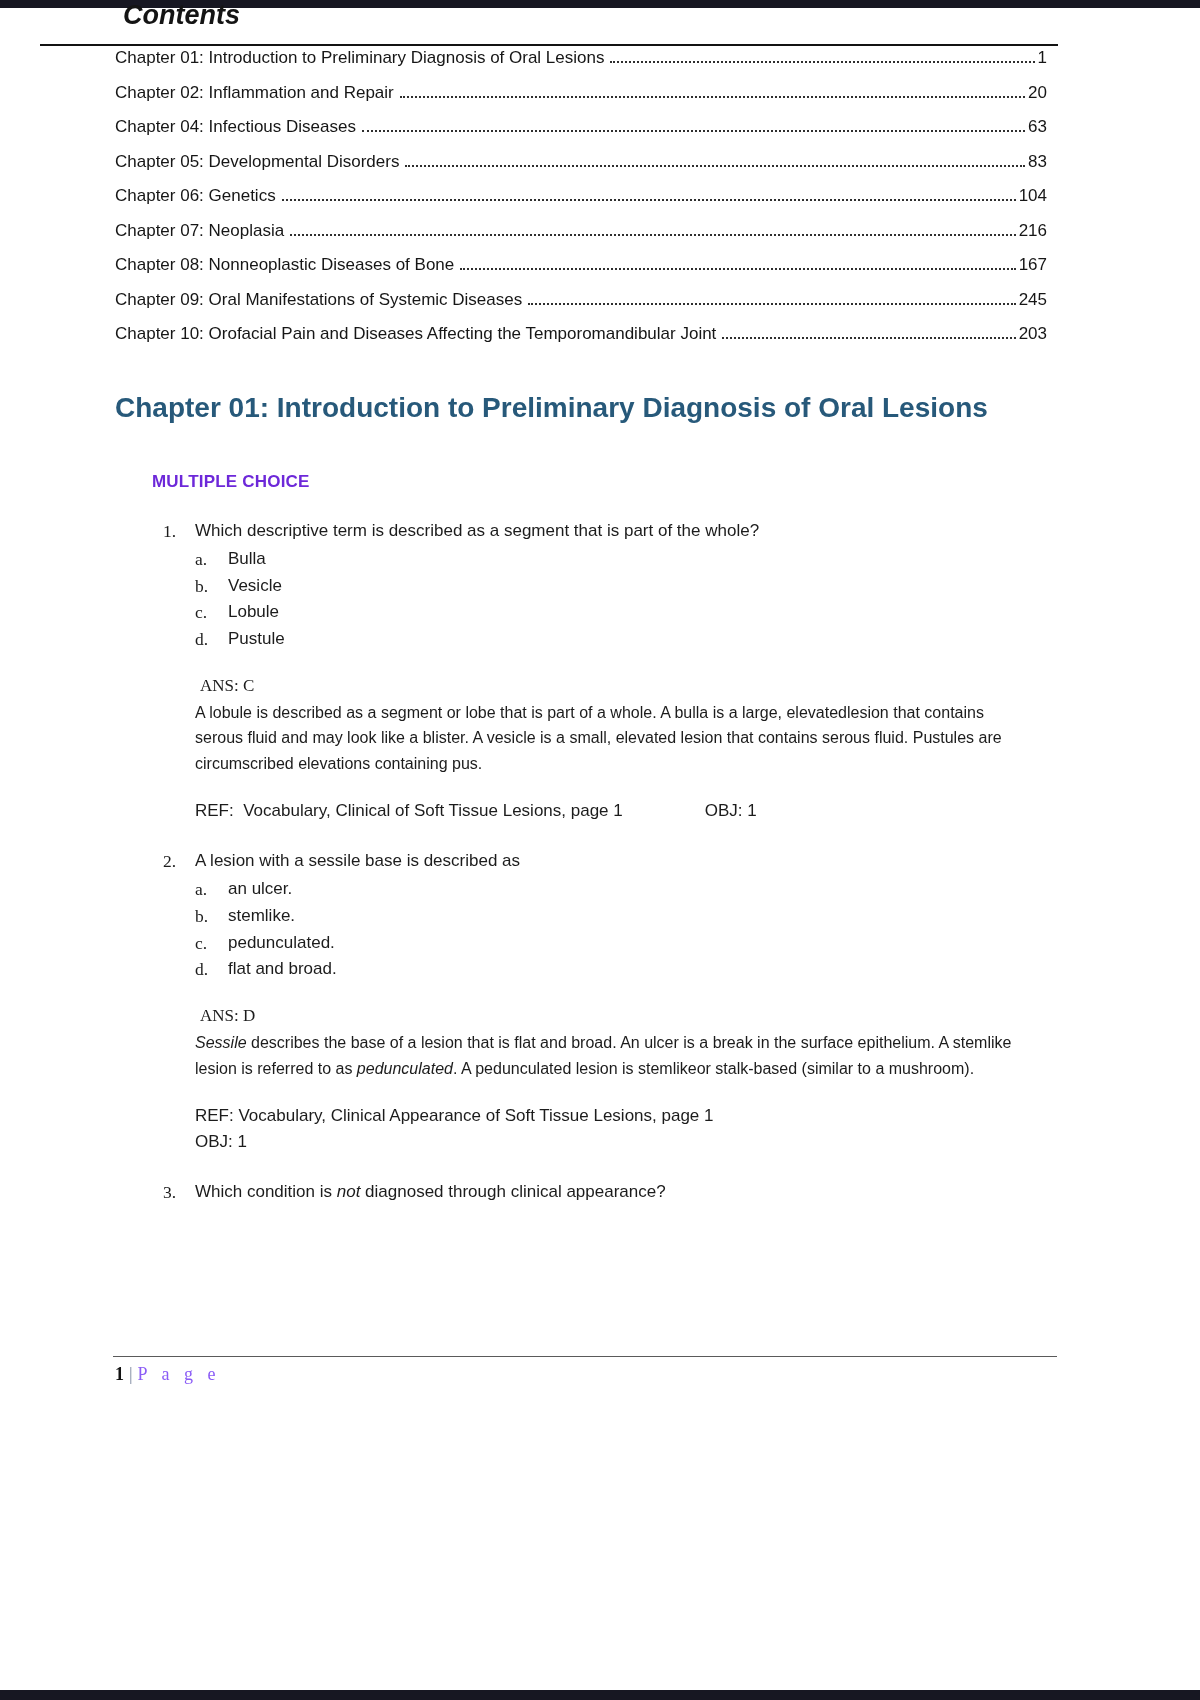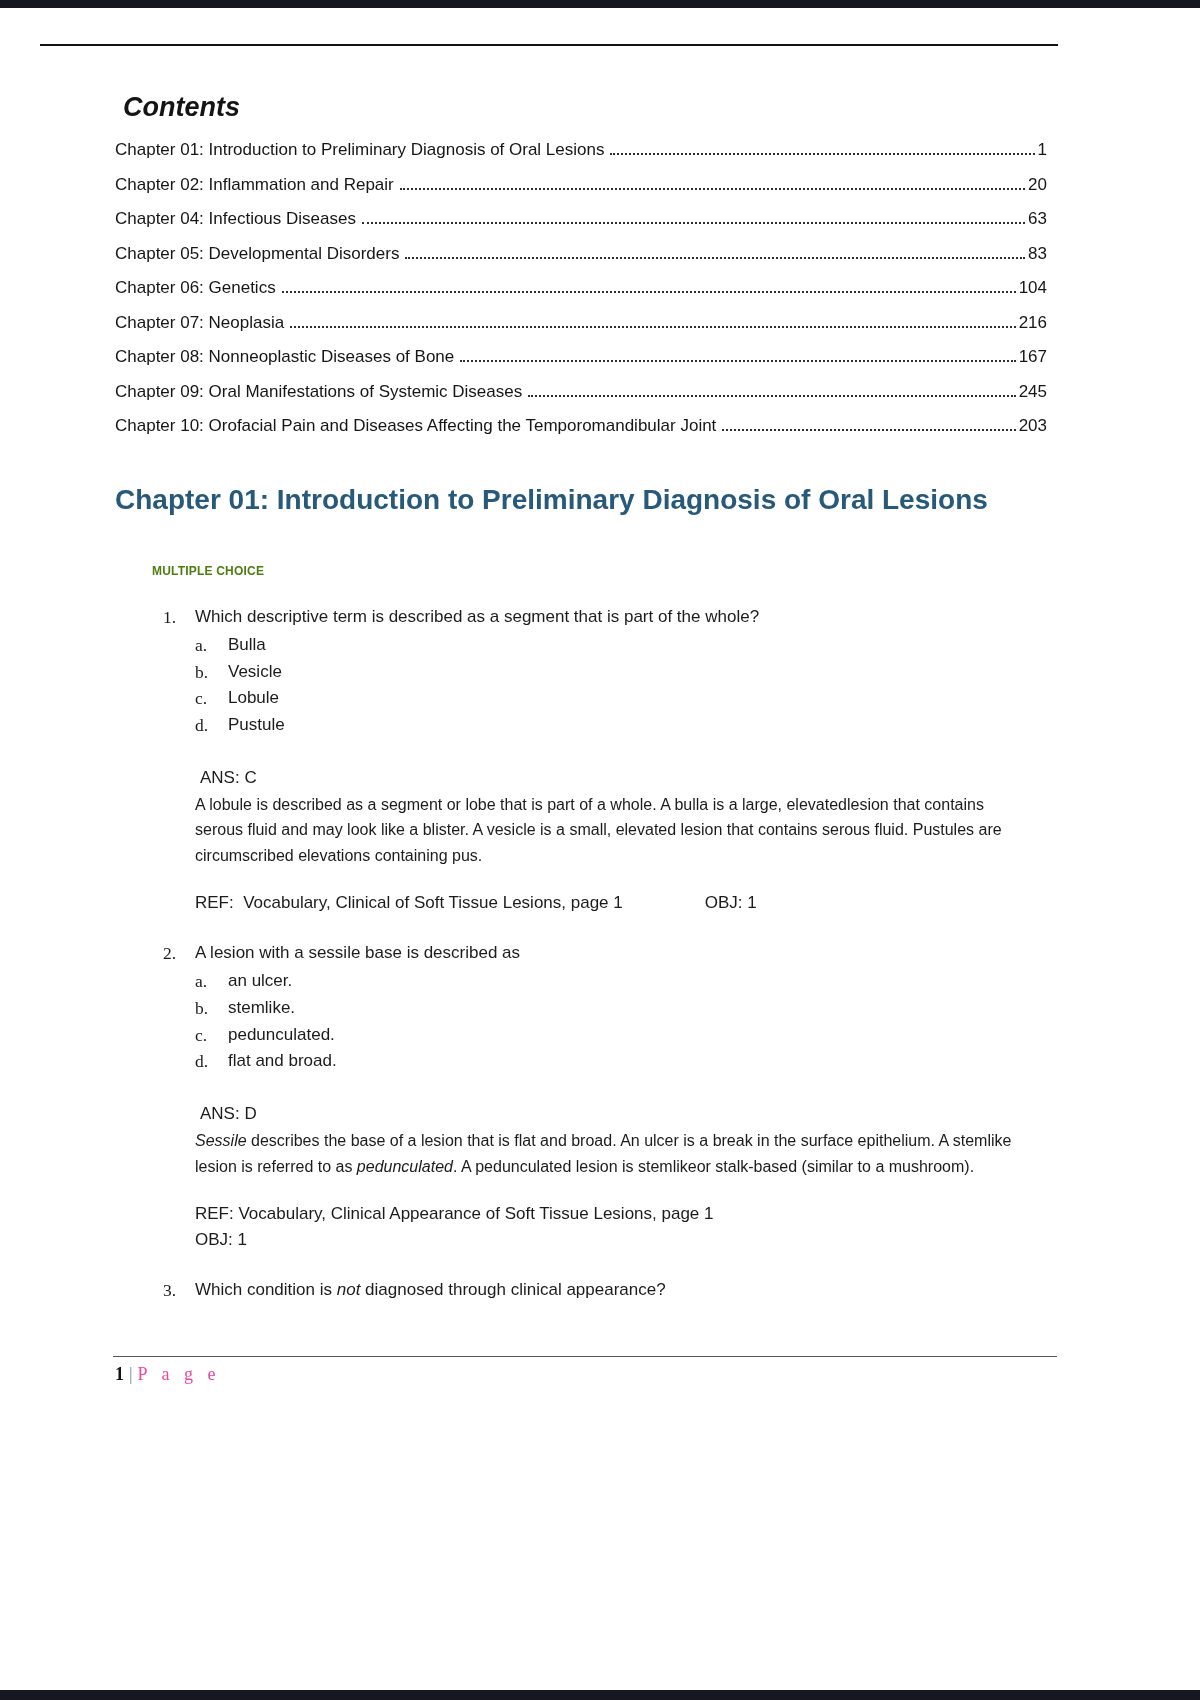--- a/index.html
+++ b/index.html
@@ -9,66 +9,66 @@
     font-family:"Liberation Sans", sans-serif;
     color:#1c1c1c;
     position:relative;
     overflow:hidden;
   }
   .bar-top    { position:absolute; top:0; left:0; width:1200px; height:8px;  background:#171722; }
   .bar-bottom { position:absolute; bottom:0; left:0; width:1200px; height:10px; background:#171722; }
   .rule-top    { position:absolute; top:44px;  left:40px;  width:1018px; border-top:2px solid #131313; }
   .rule-bottom { position:absolute; top:1356px; left:113px; width:944px;  border-top:1px solid #5a5a5a; }
 
-  .content { position:absolute; top:0; left:115px; width:940px; padding-top:92px; }
+  .content { position:absolute; top:0; left:115px; width:940px; }
 
   .contents-h {
     font-size:27px; font-weight:bold; font-style:italic;
     color:#141414; margin:0 0 16px 8px;
   }
   .toc-row {
     display:flex; align-items:baseline;
     font-size:17px; line-height:21px; color:#161616;
     margin-bottom:13.5px; padding-right:8px;
   }
   .toc-title { flex:none; }
   .toc-dots  { flex:1; border-bottom:2px dotted #2e2e2e; margin:0 3px 3px 6px; min-width:20px; }
   .toc-page  { flex:none; }
 
   .chapter-h {
     margin-top:48px;
     font-size:28px; font-weight:bold; color:#27597A;
   }
   .mc-h {
     margin-top:48px; margin-left:37px;
-    font-size:12px; font-weight:bold; color:#4d7c0f; letter-spacing:.2px;
+    font-size:17px; font-weight:bold; color:#6d28d9; letter-spacing:.2px;
   }
   .questions { margin-top:26px; }
   .question { margin-bottom:0; }
   .q-row { display:flex; margin-left:48px; font-size:17px; line-height:26px; margin-top:24px; }
   .q-num { width:32px; flex:none; font-family:"Liberation Serif", serif; font-size:17.5px; }
   .q-text { flex:1; }
   .options { margin-top:2px; }
   .opt { display:flex; margin-left:80px; font-size:17px; line-height:26.7px; }
   .opt-letter { width:33px; flex:none; font-family:"Liberation Serif", serif; font-size:17.5px; }
-  .ans  { margin-left:85px; margin-top:27px; font-size:17px; line-height:24px; }
+  .ans  { margin-left:85px; margin-top:21px; font-size:17px; line-height:24px;font-family:Liberation Serif, serif; }
   .expl { margin-left:80px; margin-top:2px; width:840px; font-size:16px; line-height:25.5px; }
   .refline { display:flex; margin-left:80px; margin-top:22px; font-size:17px; line-height:26px;align-items:center; }
   .ref { white-space:pre-wrap; flex:none; }
   .obj-inline { margin-left:82px; flex:none; }
   .objline { margin-left:80px; font-size:17px; line-height:26px; }
   .it { font-style:italic; }
 
   .footer {
     position:absolute; top:1364px; left:115px;
     font-family:"Liberation Serif", serif; font-size:18px; color:#1a1a1a;
   }
   .footer .page-num { font-weight:bold; color:#111; }
   .footer .sep { color:#7d8aa0; margin:0 5px; font-weight:normal; }
-  .footer .page-label { color:#ec4899; letter-spacing:5px; }
+  .footer .page-label { color:#8b5cf6; letter-spacing:5px; }
 </style>
 </head>
 <body>
 
 <div class="page">
   <div class="bar-top"></div>
   <div class="rule-top"></div>
 
   <div class="content">
 

